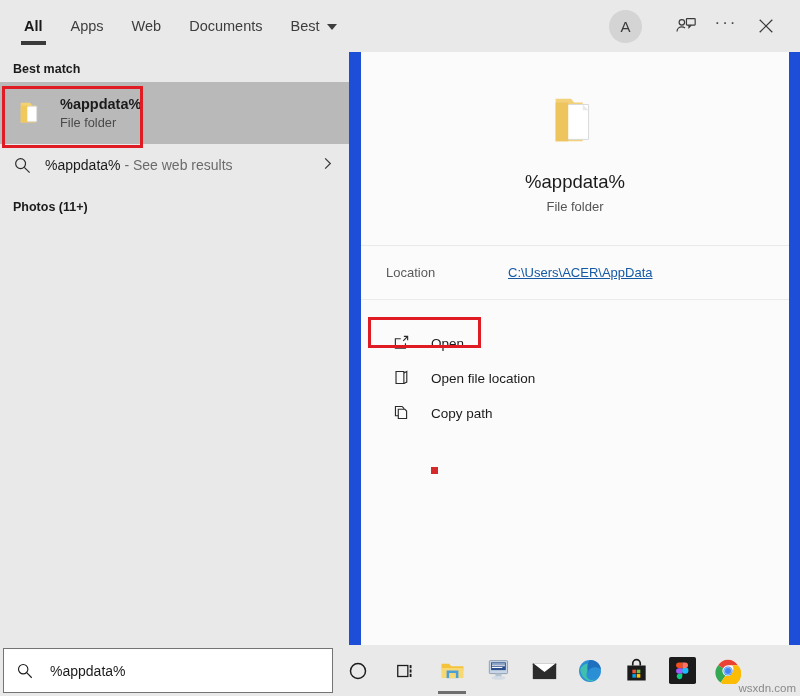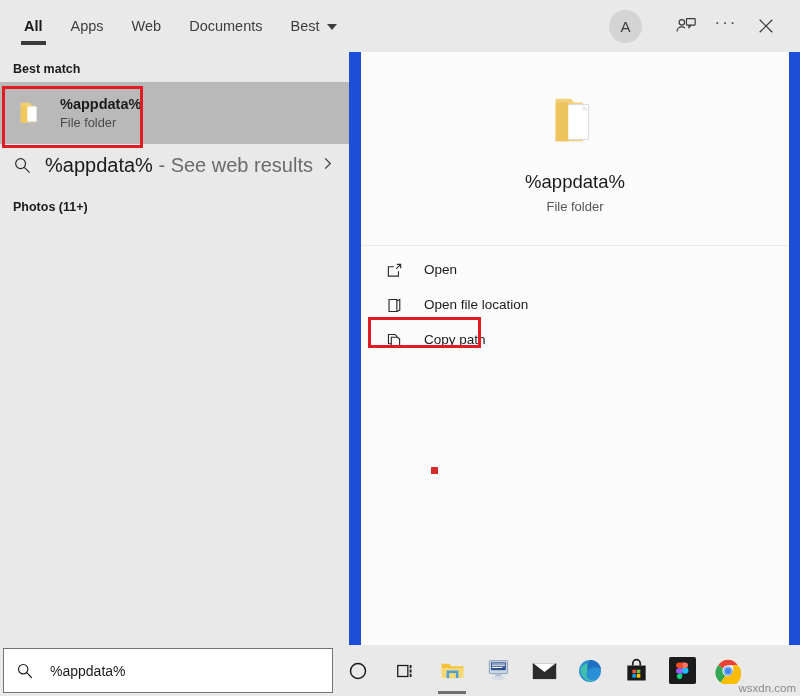--- a/index.html
+++ b/index.html
@@ -128,21 +128,21 @@
   .res-title { font-size: 14.5px; font-weight: bold; color: #1b1b1b; }
   .res-sub { font-size: 12.8px; color: #4a4a4a; margin-top: 2px; }
 
   .web-row {
     display: flex;
     align-items: center;
     height: 42px;
     padding: 0 14px 0 13px;
   }
   .web-icon { width: 26px; flex: none; color: #2b2b2b; display:flex; align-items:center; }
-  .web-label { font-size: 20px; color: #1b1b1b; margin-left: 6px; }
+  .web-label { font-size: 14px; color: #1b1b1b; margin-left: 6px; }
   .web-label .muted { color: #6b6b6b; font-weight: normal; }
   .web-chevron { margin-left: auto; color: #3a3a3a; }
 
   
   .rightpanel {
     position: absolute;
     left: 361px; top: 52px;
     width: 428px; height: 593px;
     background: #fbfbfb;
   }
@@ -171,23 +171,23 @@
     font-size: 13px;
     color: #1559a5;
     text-decoration: underline;
     cursor: pointer;
   }
 
   .action-list { padding-top: 16px; }
   .action-item {
     position: relative;
     display: flex;
-    align-items: flex-start;
+    align-items: flex-end;
     height: 35px;
-    padding-left: 25px;
+    padding-left: 32px;
   }
   .act-icon {
     width: 26px; flex: none;
     display: flex; align-items: center; justify-content: flex-start;
     color: #2b2b2b;
   }
   .act-label { font-size: 13.5px; color: #1b1b1b; margin-left: 12px; }
 
   
   .ann {
@@ -343,20 +343,24 @@
           <path d="M12 10 h16 l3 4 h9 v40 H12 Z" fill="#f3d07a"></path>
           <path d="M24 16 h22 v36 H24 Z" fill="#ffffff" stroke="#d9d9d9" stroke-width="1"></path>
           <path d="M40 16 l6 6 h-6 Z" fill="#e9e9e9"></path>
           <path d="M12 14 h13 v40 H12 Z" fill="#eec45f"></path>
         </svg>
       </div>
       <div class="hero-title">%appdata%</div>
       <div class="hero-sub">File folder</div>
     </div>
 
+    <div class="location-row">
+      <div class="loc-label">Location</div>
+      <div class="loc-link">C:\Users\ACER\AppData</div>
+    </div>
 
     <div class="action-list">
 
       <div class="action-item">
         <div class="act-icon">
           <svg width="17" height="17" viewBox="0 0 18 18" fill="none" stroke="#2b2b2b" stroke-width="1.2">
             <path d="M11.5 2.5 H15.5 V6.5"></path>
             <path d="M15.5 2.5 L10.8 7.2"></path>
             <path d="M13.2 9.8 V15 H2.5 V5 H8.2"></path>
           </svg>

